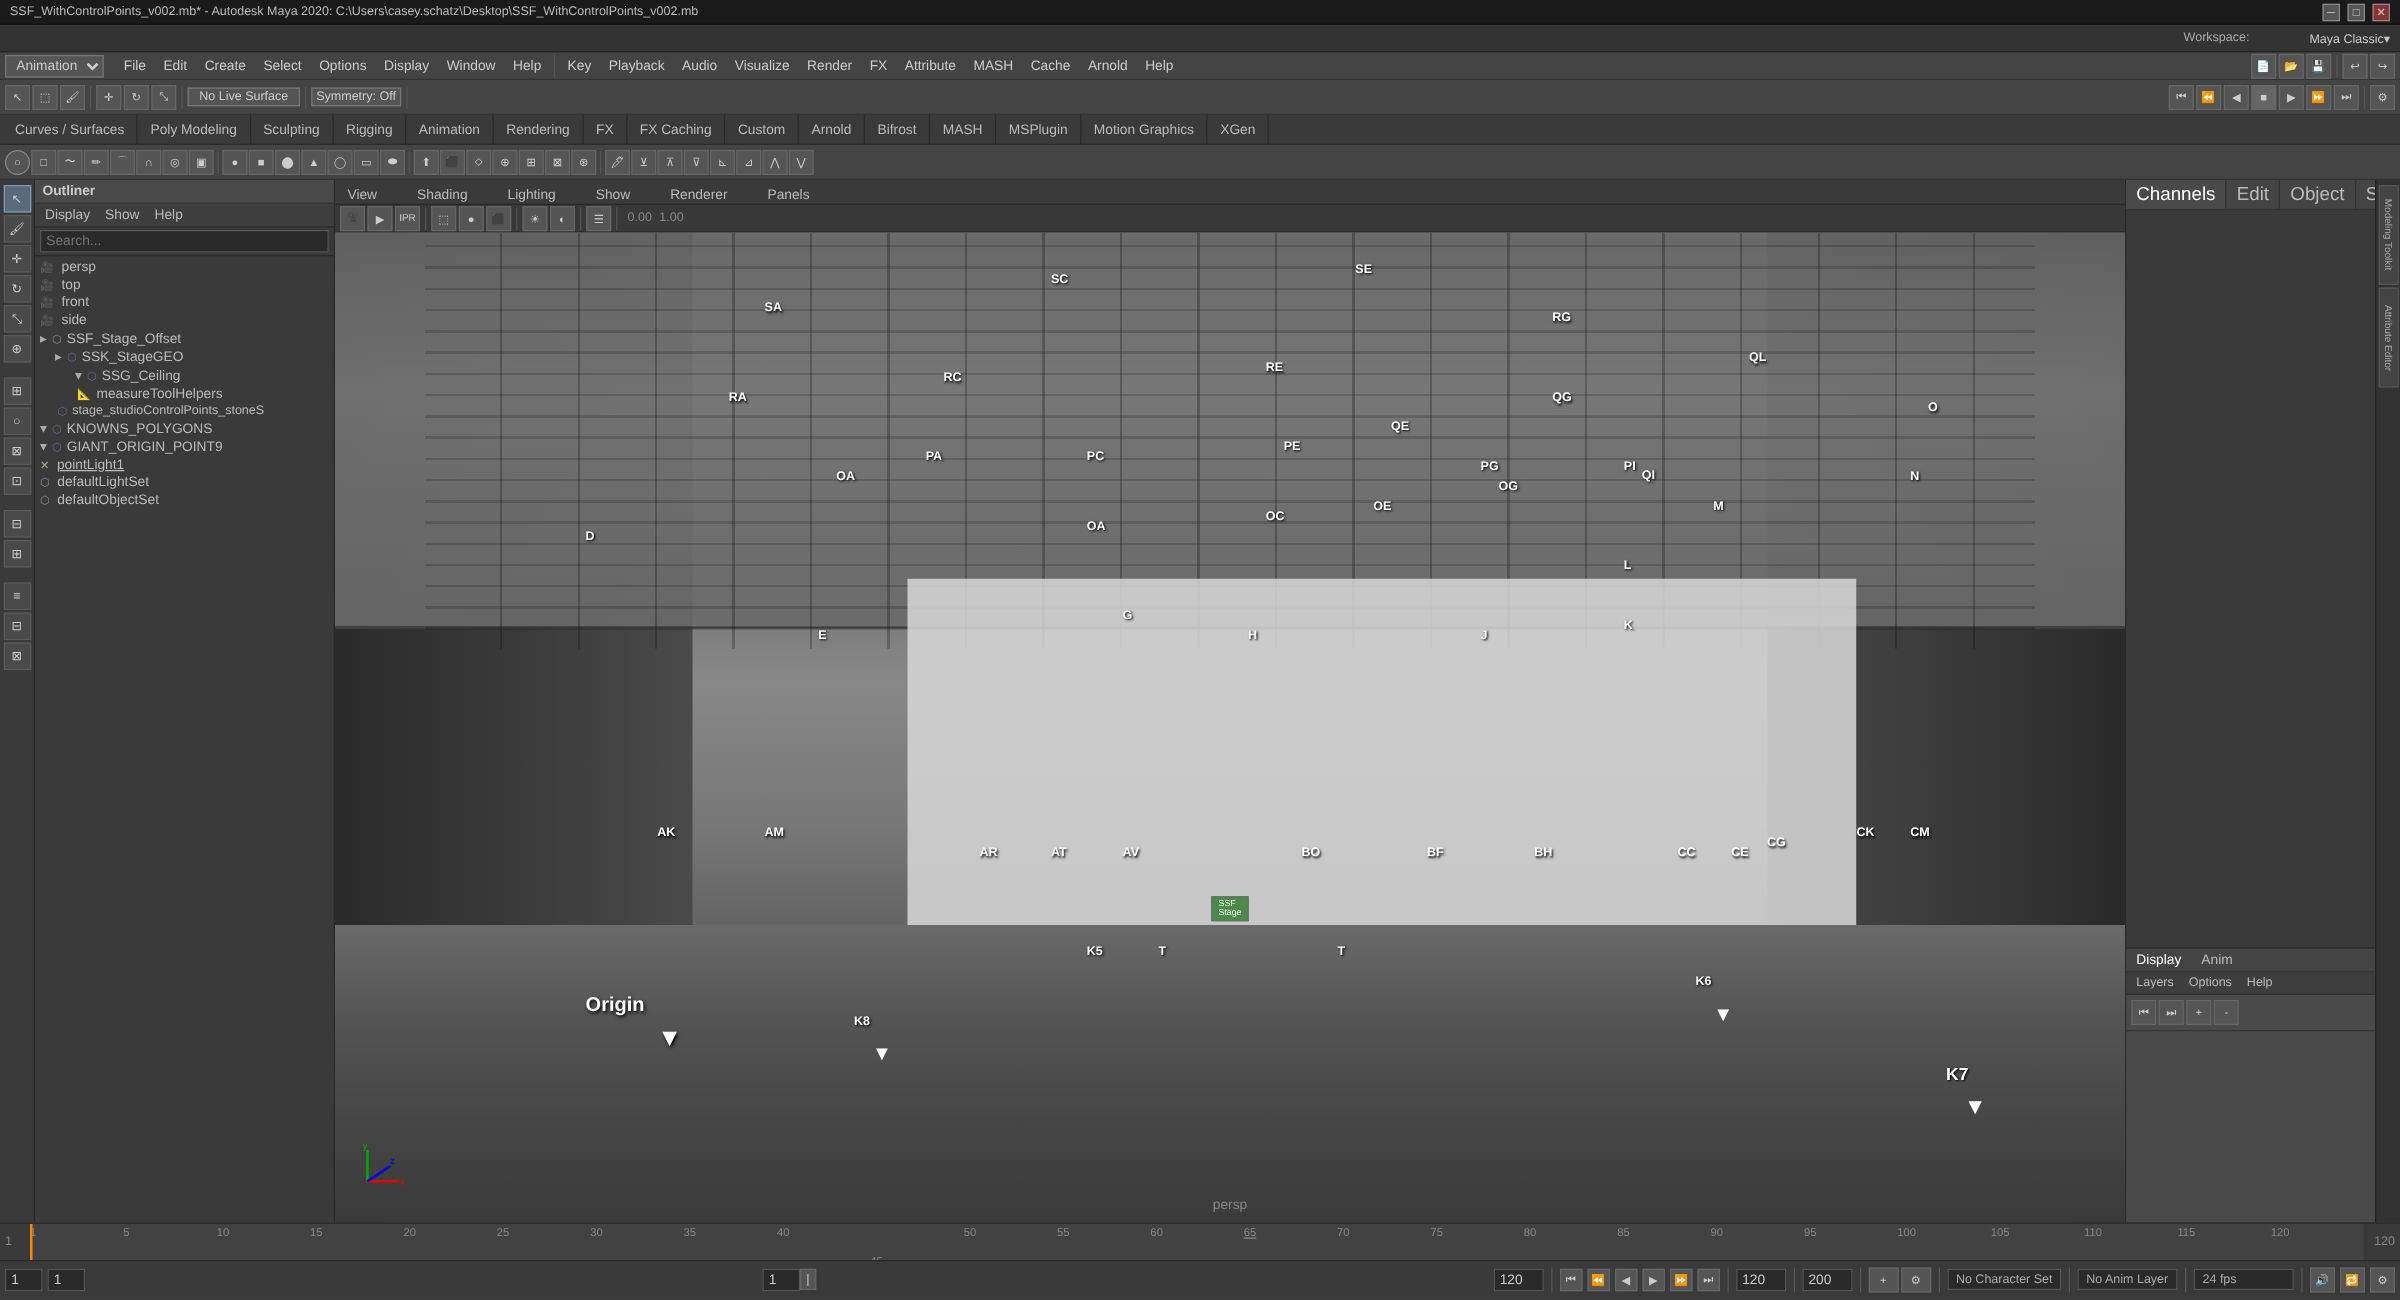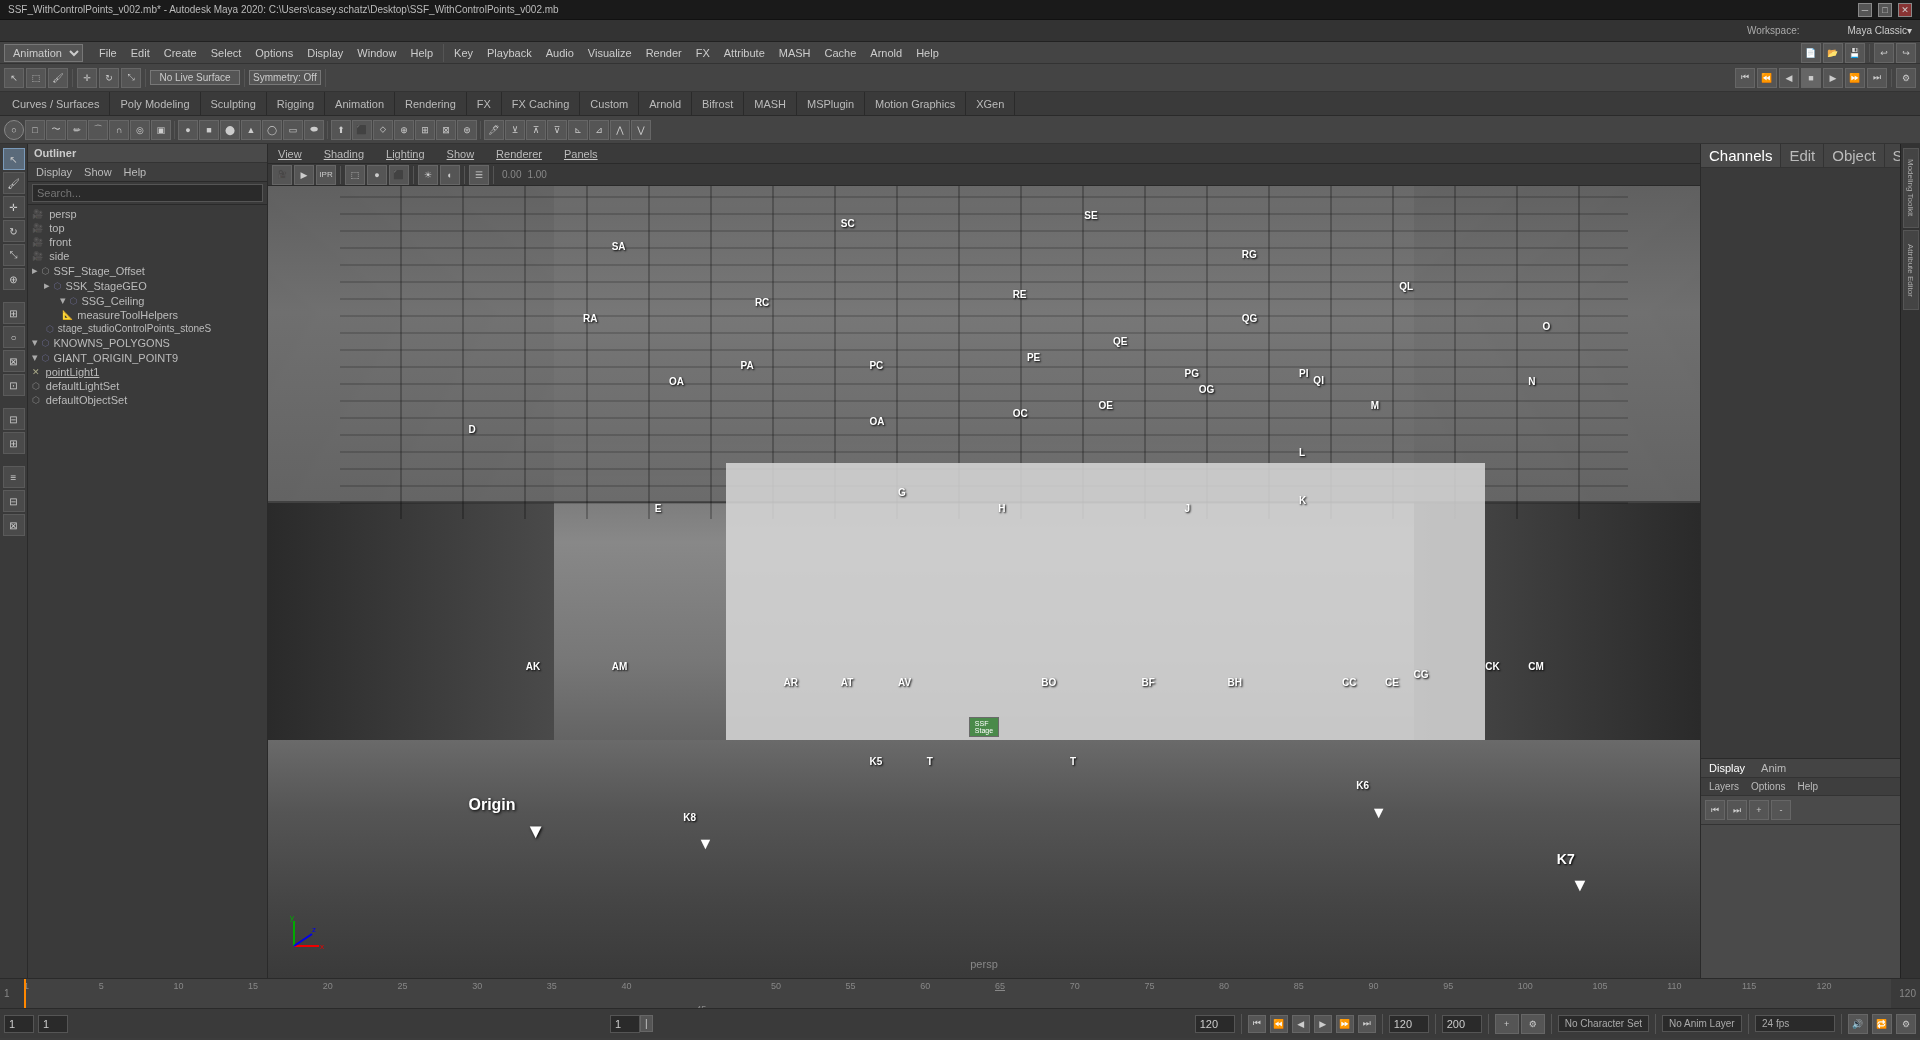--- a/index.html
+++ b/index.html
@@ -173,25 +173,24 @@
       flex: 1;
       display: flex;
       flex-direction: column;
       background: #1a1a1a;
       position: relative;
     }
     #viewport-menubar {
       height: 20px;
       background: #3a3a3a;
       display: flex;
-      align-items: center;
+      align-items: flex-end;
       padding: 0 4px;
-      gap: 10px;
+      gap: 20px;
       border-bottom: 1px solid #2a2a2a;
-      text-decoration: underline;
     }
     .vp-menu { padding: 1px 6px; cursor: pointer; color: #bbb; font-size: 11px; }
     #viewport-toolbar {
       height: 22px;
       background: #383838;
       display: flex;
       align-items: center;
       padding: 0 4px;
       gap: 2px;
       border-bottom: 1px solid #2a2a2a;

